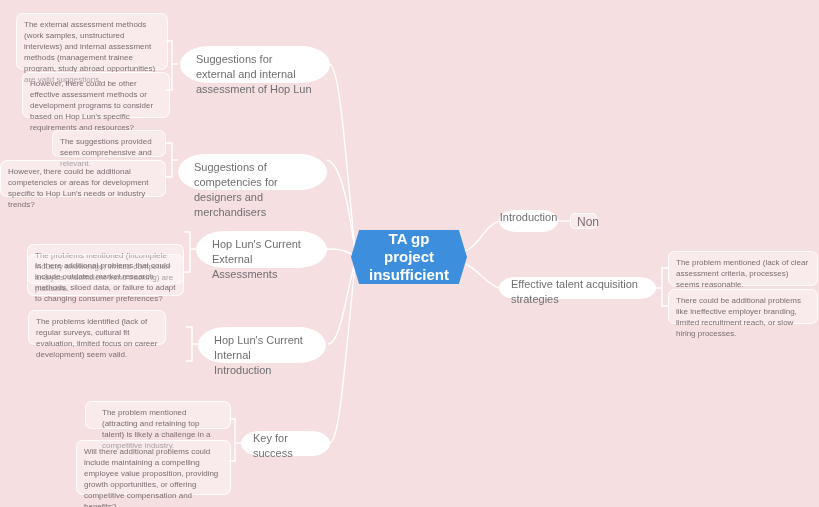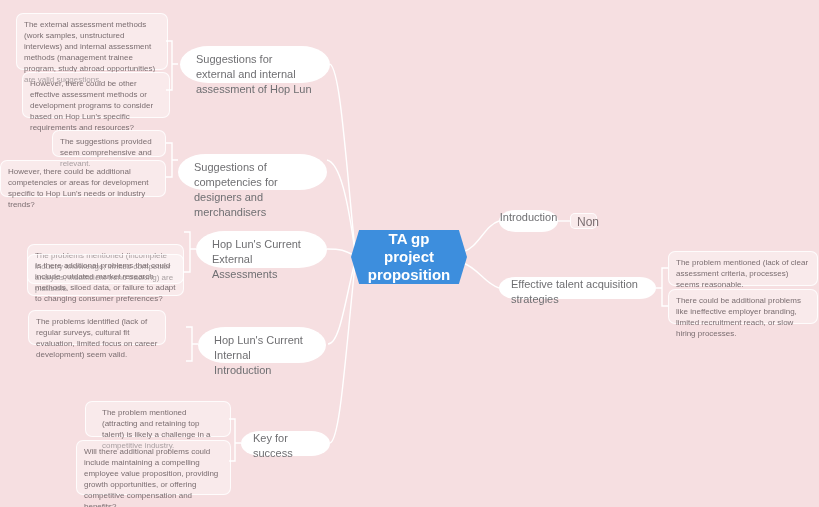--- a/index.html
+++ b/index.html
@@ -112,21 +112,21 @@
 
       <path d="M 557 221 L 570 221"></path>
 
       <path d="M 656 288 L 662 288 L 662 268 L 668 268 M 662 288 L 662 306 L 668 306"></path>
     </g>
   </svg>
 
   <div class="node central" style="left:351px; top:230px; width:116px; height:54px;">
     <div>
       <span>TA gp project</span>
-      <span>proposition</span>
+      <span>insufficient</span>
     </div>
   </div>
 
   <div class="node branch" style="left:180px; top:46px; width:150px; height:37px;">
     <span>Suggestions for external and internal assessment of Hop Lun</span>
   </div>
   <div class="node leaf" style="left:16px; top:13px; width:152px; height:57px;">
     <span>The external assessment methods (work samples, unstructured interviews) and internal assessment methods (management trainee program, study abroad opportunities) are valid suggestions.</span>
   </div>
   <div class="node leaf" style="left:22px; top:72px; width:148px; height:46px;">
@@ -156,21 +156,21 @@
   <div class="node branch" style="left:198px; top:327px; width:128px; height:36px;">
     <span>Hop Lun's Current Internal Introduction</span>
   </div>
   <div class="node leaf" style="left:28px; top:310px; width:138px; height:35px;">
     <span>The problems identified (lack of regular surveys, cultural fit evaluation, limited focus on career development) seem valid.</span>
   </div>
 
   <div class="node branch small" style="left:241px; top:431px; width:89px; height:25px;">
     <span>Key for success</span>
   </div>
-  <div class="node leaf" style="left:85px; top:401px; width:146px; height:36px;padding-left:16px;">
+  <div class="node leaf" style="left:85px; top:401px; width:146px; height:28px;padding-left:16px;">
     <span>The problem mentioned (attracting and retaining top talent) is likely a challenge in a competitive industry.</span>
   </div>
   <div class="node leaf" style="left:76px; top:440px; width:155px; height:55px;">
     <span>Will there additional problems could include maintaining a compelling employee value proposition, providing growth opportunities, or offering competitive compensation and benefits?</span>
   </div>
 
   <div class="node branch small" style="left:499px; top:210px; width:59px; height:22px;">
     <span>Introduction</span>
   </div>
   <div class="node leaf tiny" style="left:570px; top:213px; width:27px; height:16px;">

